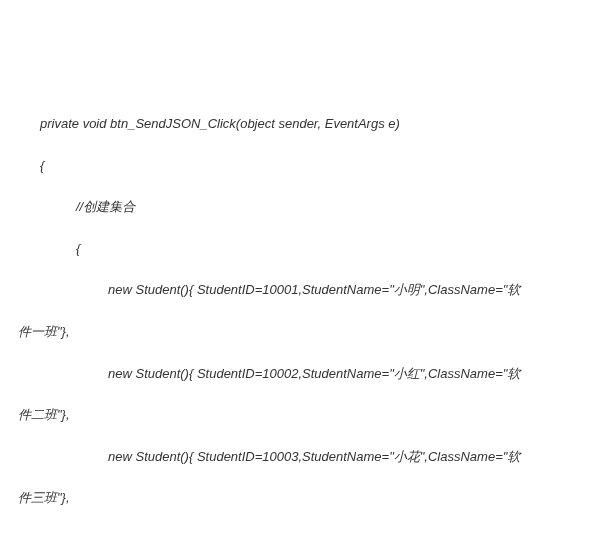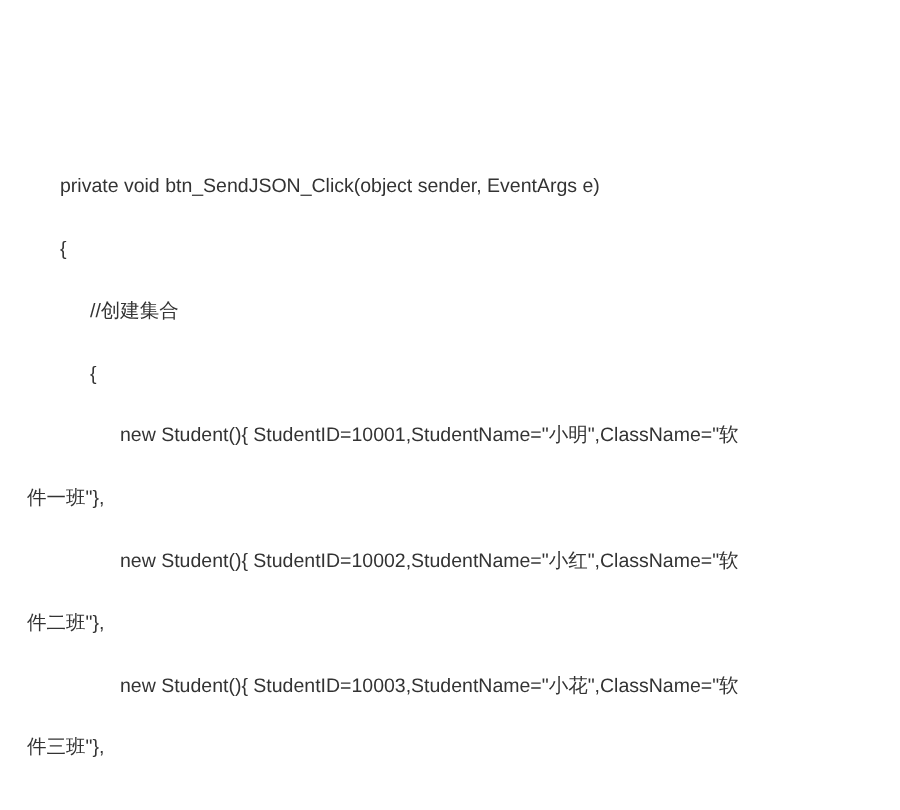--- a/index.html
+++ b/index.html
@@ -18,24 +18,25 @@
       line-height: 1.6;
       white-space: pre;
       overflow: hidden;
     }
     .code-block {
       white-space: pre-wrap;
       word-wrap: break-word;
     }
     .line {
       display: block;
+      font-style: italic;
     }
     .indent1 { padding-left: 40px; }
-    .indent2 { padding-left: 60px; }
-    .indent3 { padding-left: 80px; }
+    .indent2 { padding-left: 76px; }
+    .indent3 { padding-left: 108px; }
     .wrap { padding-left: 18px; }
   </style>
 </head>
 <body>
 
 
 
 <div class="code-block">
 <span class="line indent1">private void btn_SendJSON_Click(object sender, EventArgs e)</span>
 <span class="line indent1">{</span>

